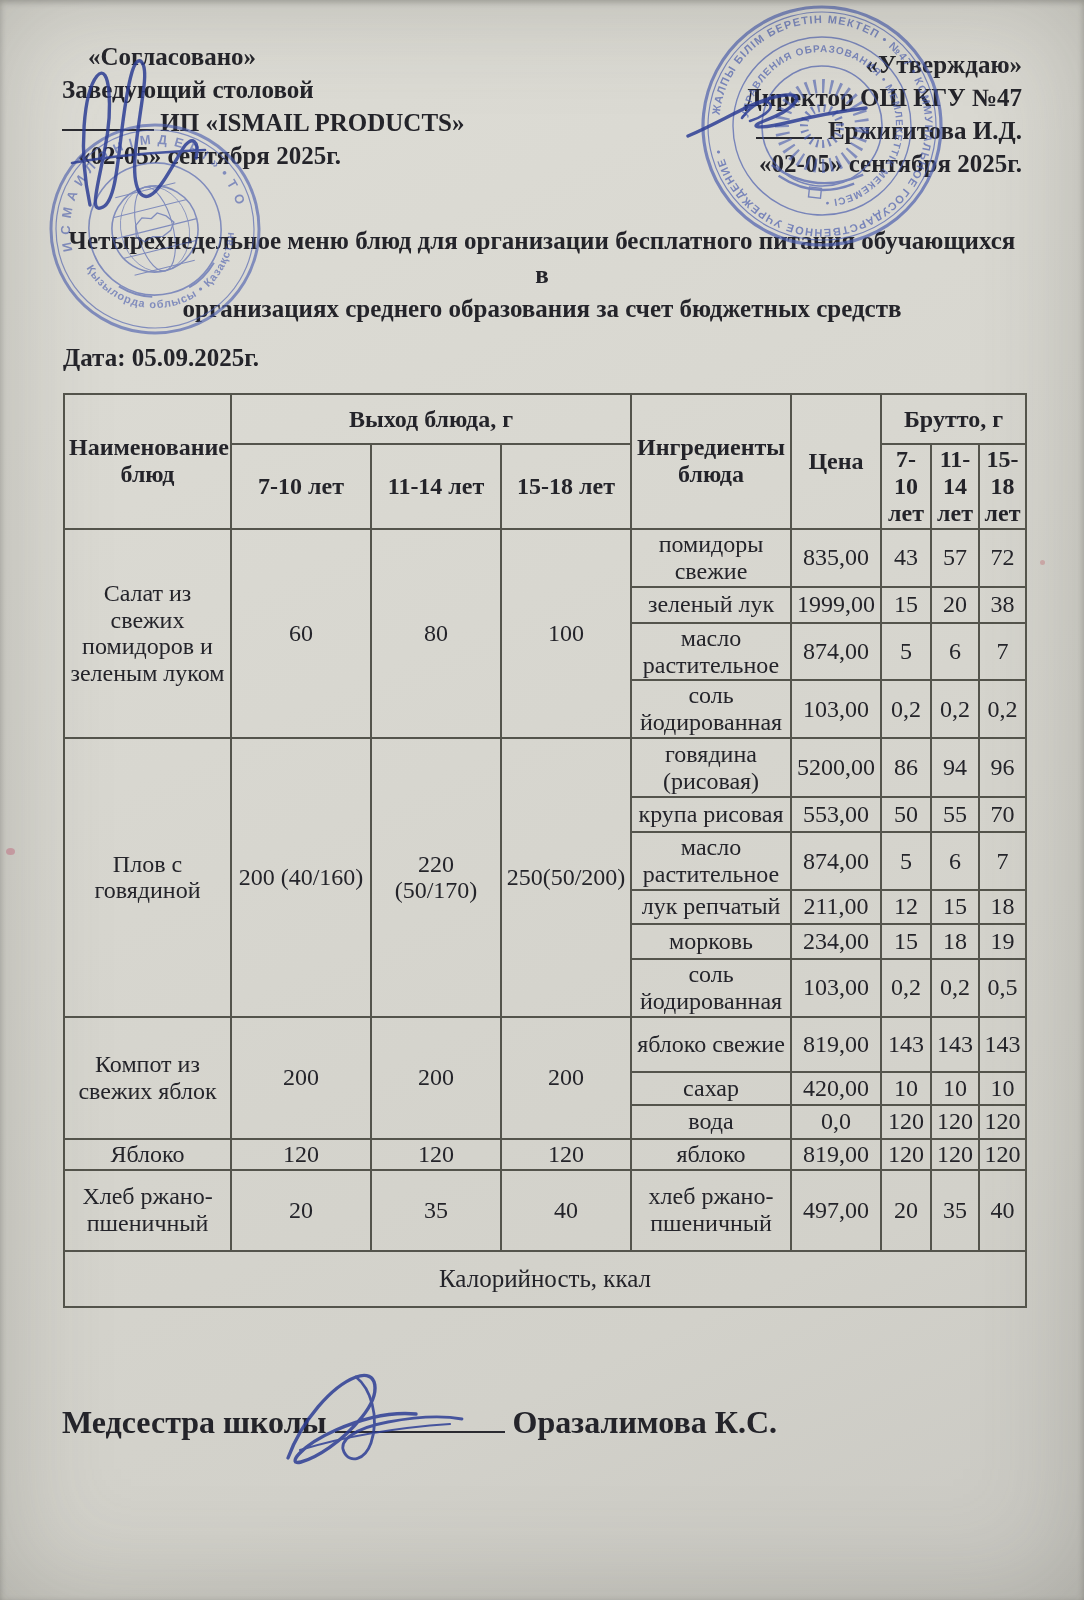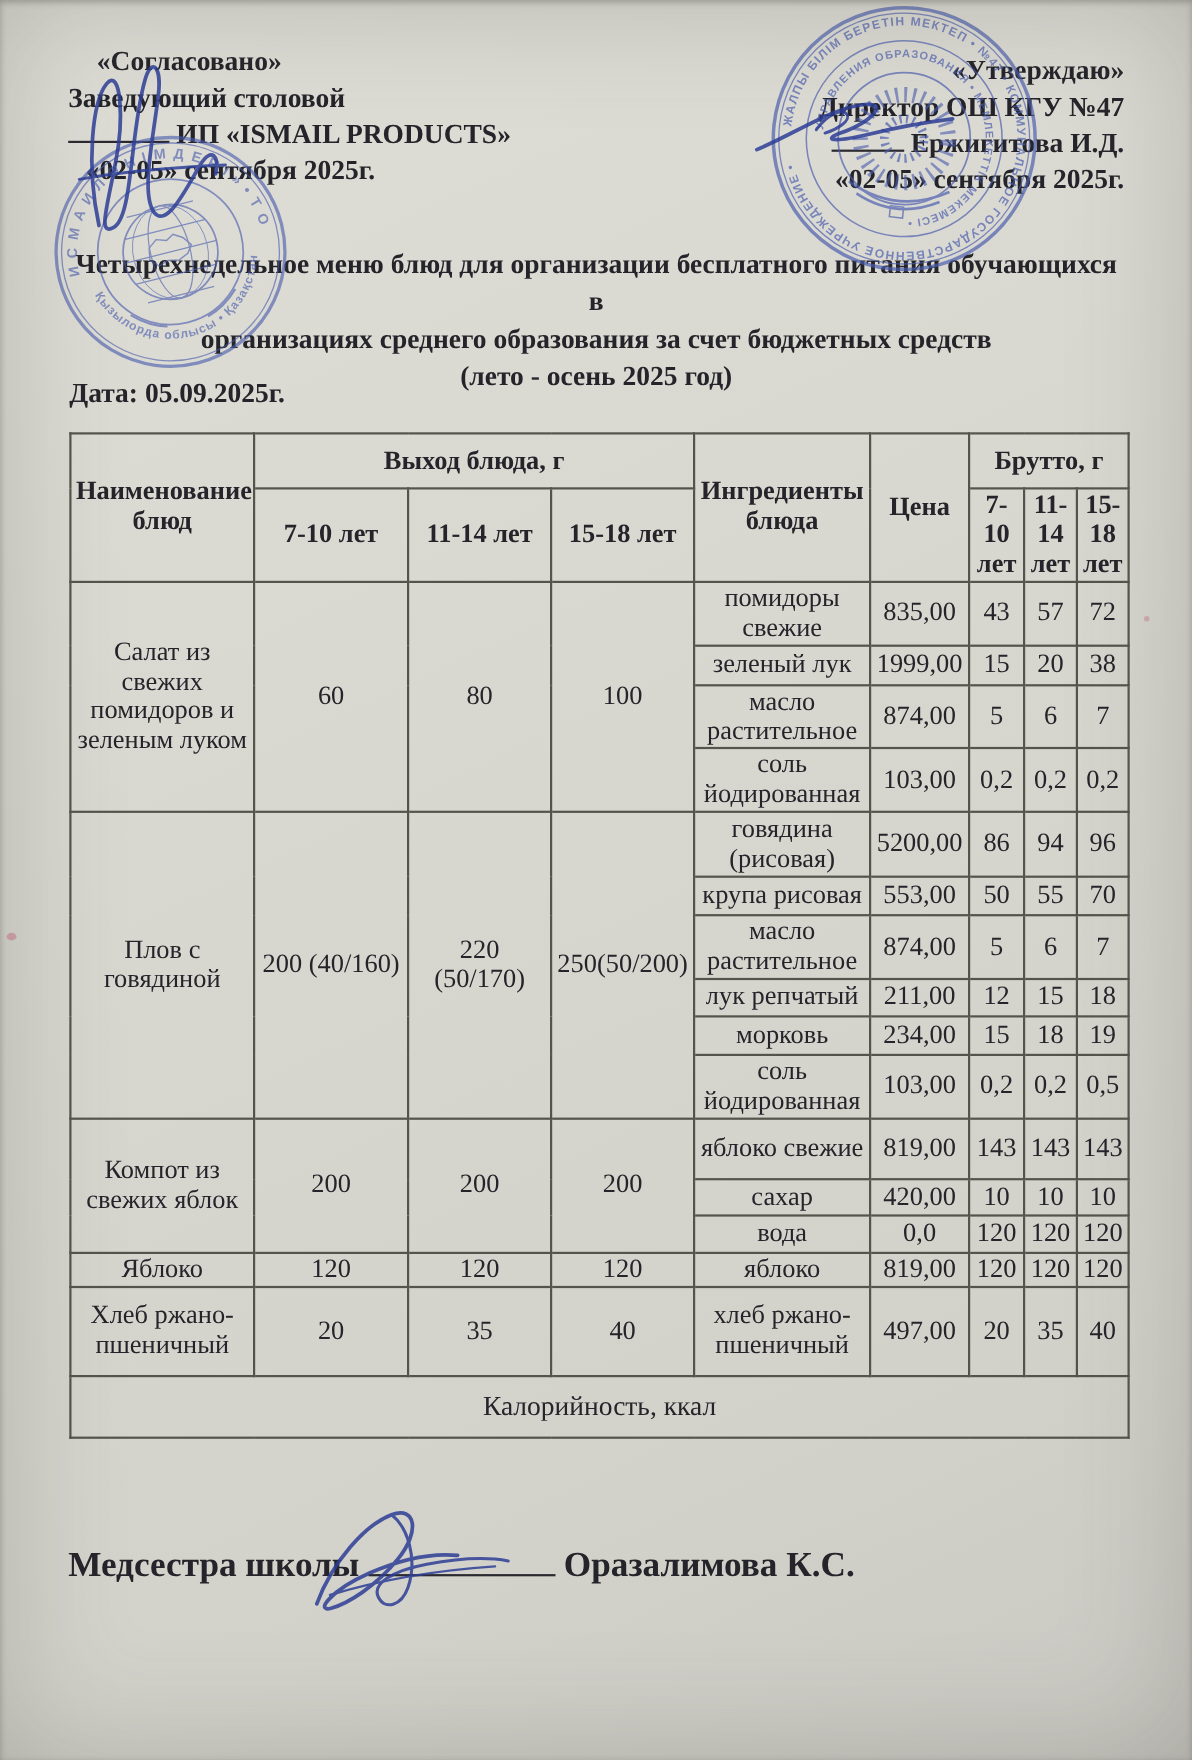--- a/index.html
+++ b/index.html
@@ -78,21 +78,20 @@
     <div>
       <span class="sig-line" style="width:66px"></span>
       <span>Ержигитова И.Д.</span>
     </div>
     <div>«02-05» сентября 2025г.</div>
   </div>
 
   <div class="title-block">
     <div>Четырехнедельное меню блюд для организации бесплатного питания обучающихся в</div>
     <div>организациях среднего образования за счет бюджетных средств</div>
-    <div>(лето - осень 2025 год)</div>
   </div>
   <div class="date-line">Дата: 05.09.2025г.</div>
 
   <table class="menu">
     <colgroup>
       <col style="width:167px">
         <col style="width:140px">
         <col style="width:130px">
         <col style="width:130px">
       <col style="width:160px">

